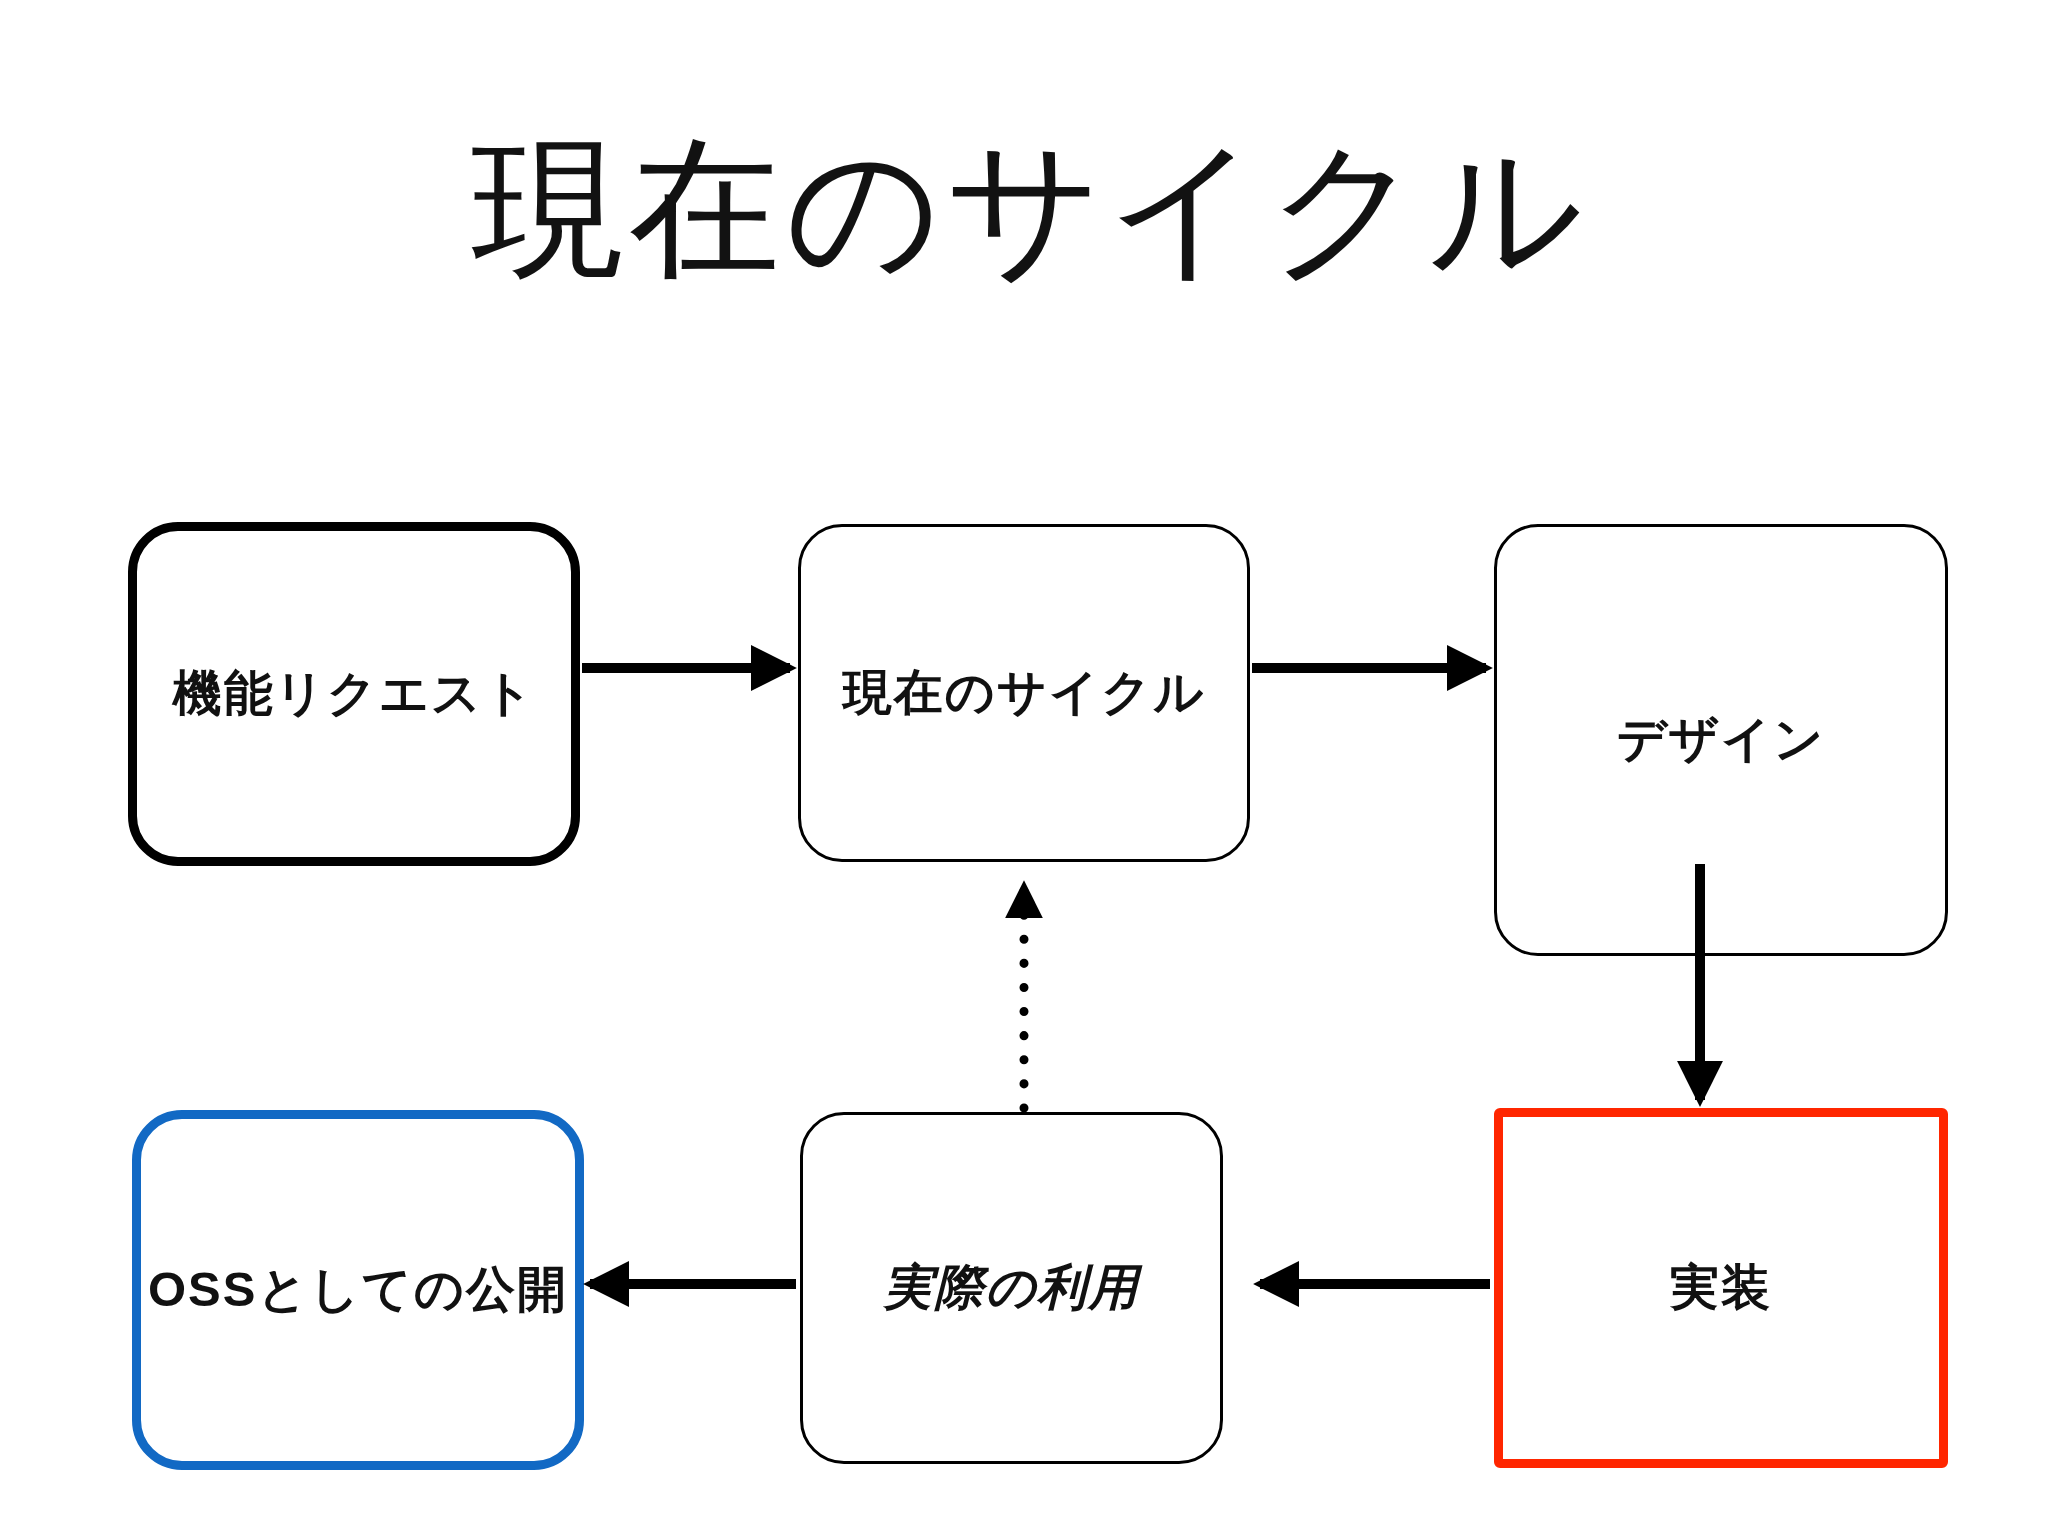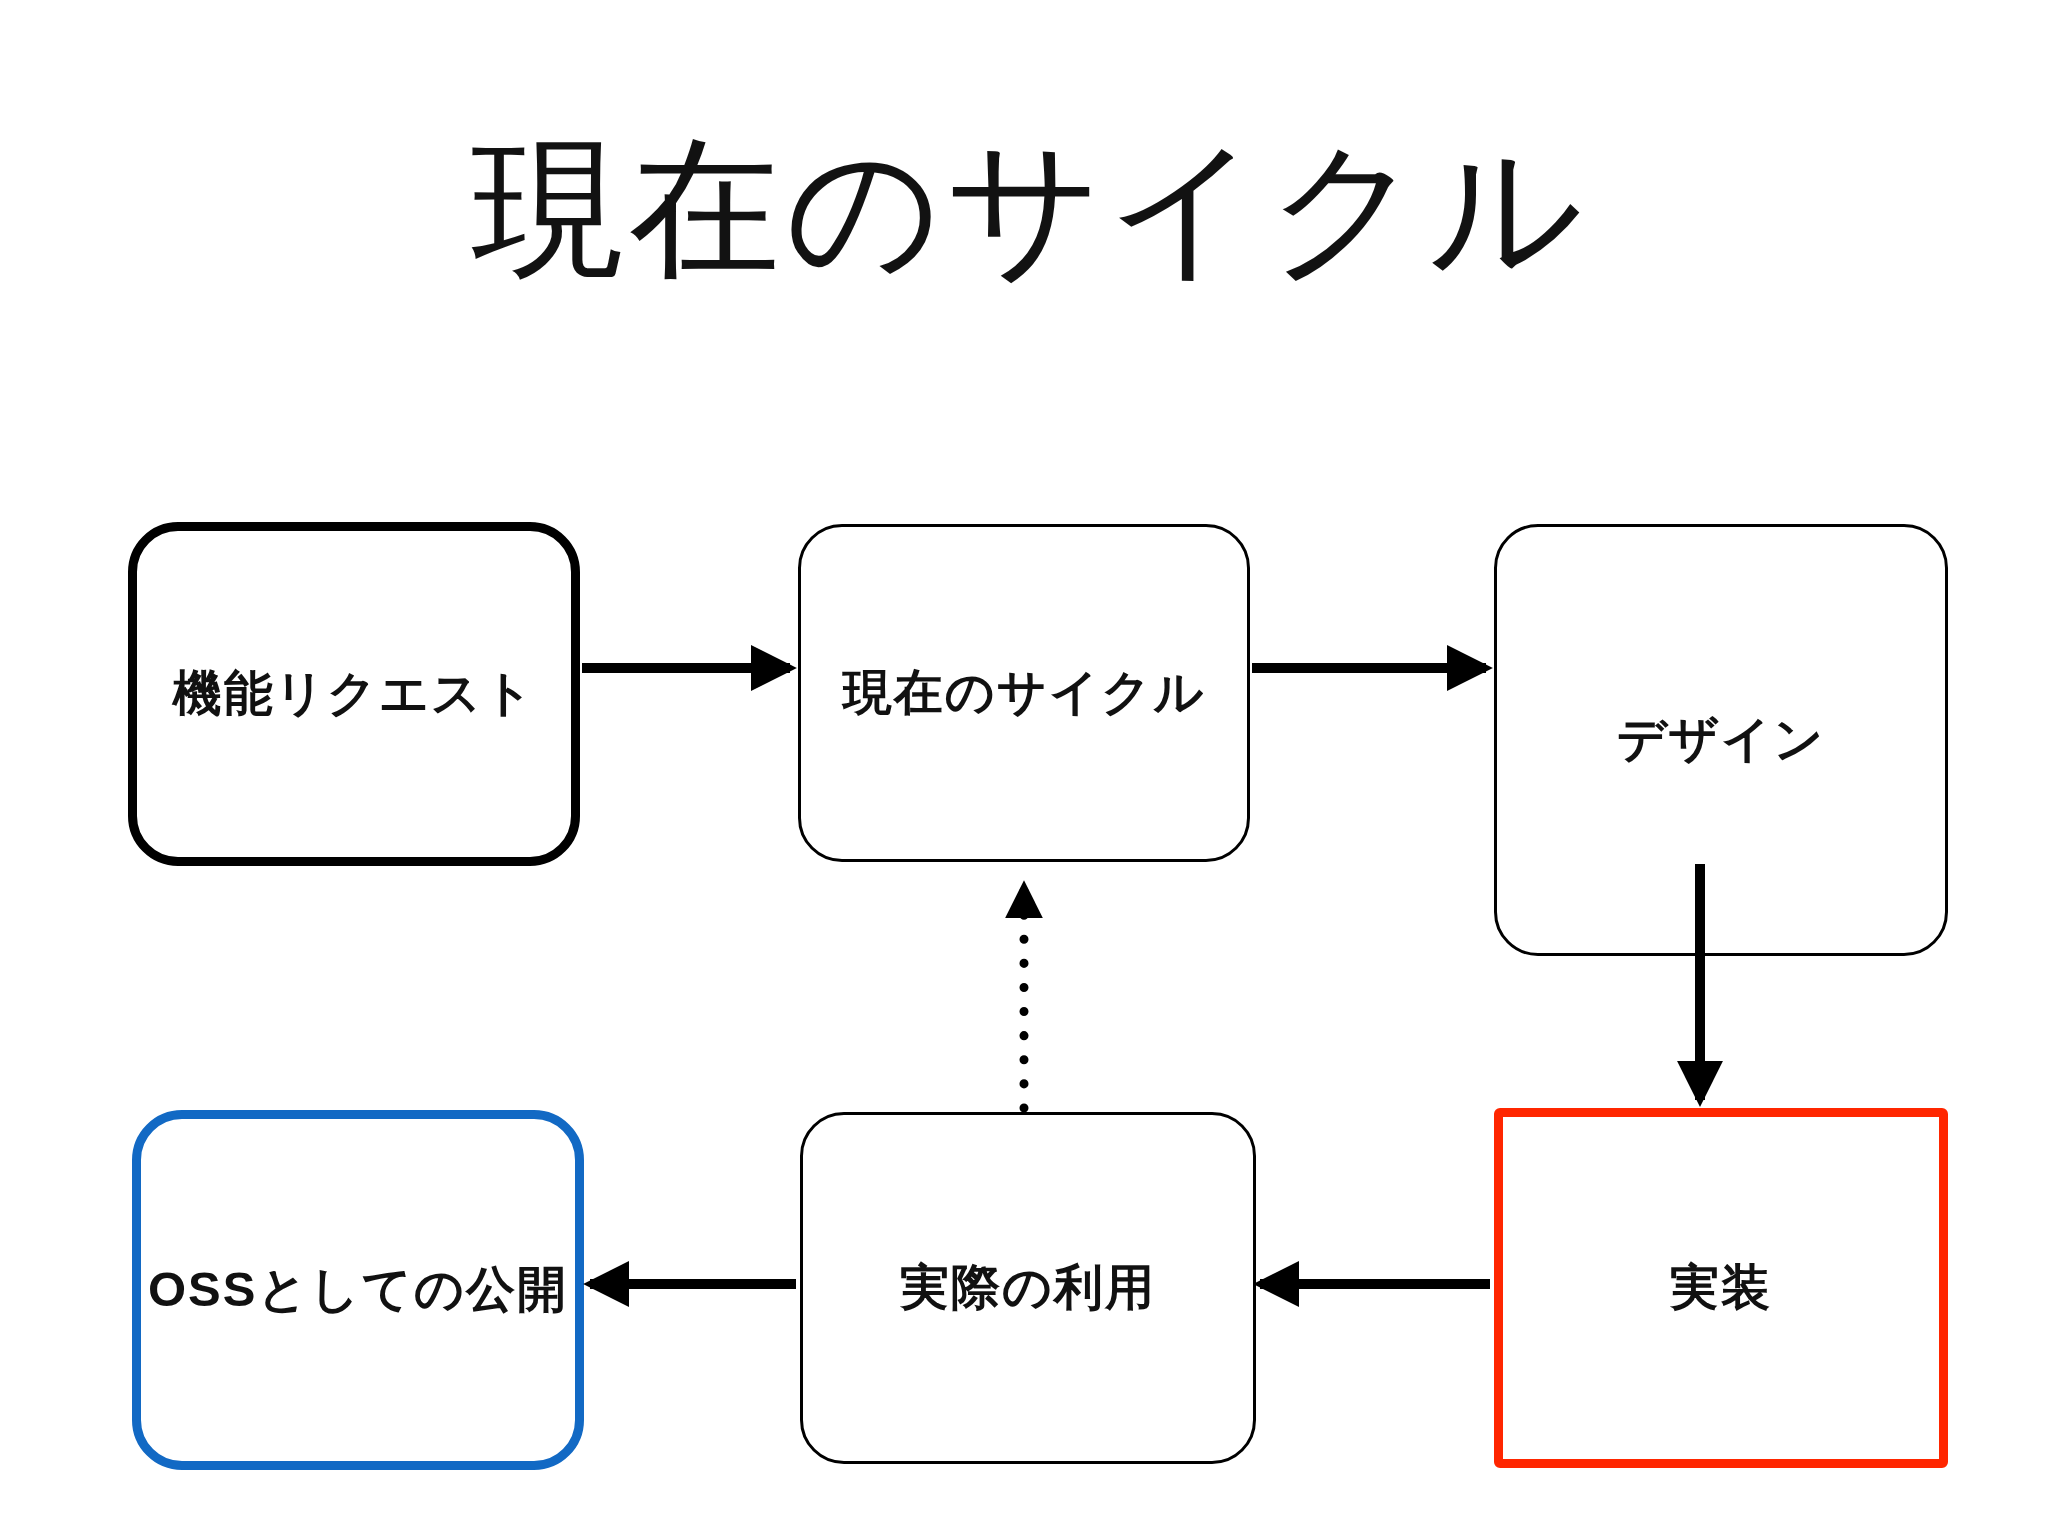--- a/index.html
+++ b/index.html
@@ -36,21 +36,21 @@
   }
   .border-thick-black{border:9px solid #000000;border-radius:50px;}
   .border-thin-black {border:3px solid #000000;border-radius:44px;}
   .border-thick-blue {border:9px solid #1269C4;border-radius:50px;}
   .border-thick-red  {border:9px solid #FF2600;border-radius:6px;}
 
   #node-biology-issue  {left:128px; top:522px;  width:452px; height:344px;}
   #node-feature-request{left:798px; top:524px;  width:452px; height:338px;}
   #node-design         {left:1494px;top:524px;  width:454px; height:432px;}
   #node-oss-release    {left:132px; top:1110px; width:452px; height:360px;}
-  #node-actual-use     {left:800px; top:1112px; width:456px; height:352px;}
+  #node-actual-use     {left:800px; top:1112px; width:423px; height:352px;font-style:italic;}
   #node-implementation {left:1494px;top:1108px; width:454px; height:360px;}
 
   svg.arrows{position:absolute;left:0;top:0;pointer-events:none;}
 </style>
 </head>
 <body>
 
 <div class="canvas">
 
   <div class="title">現在のサイクル</div>

